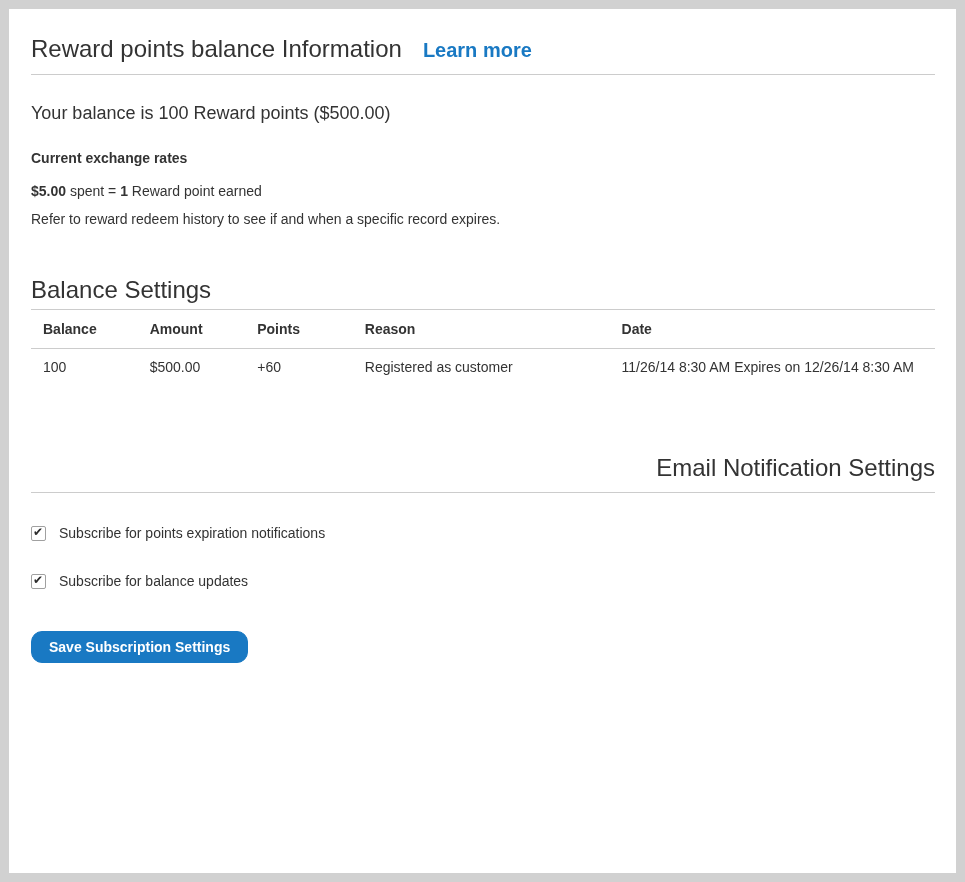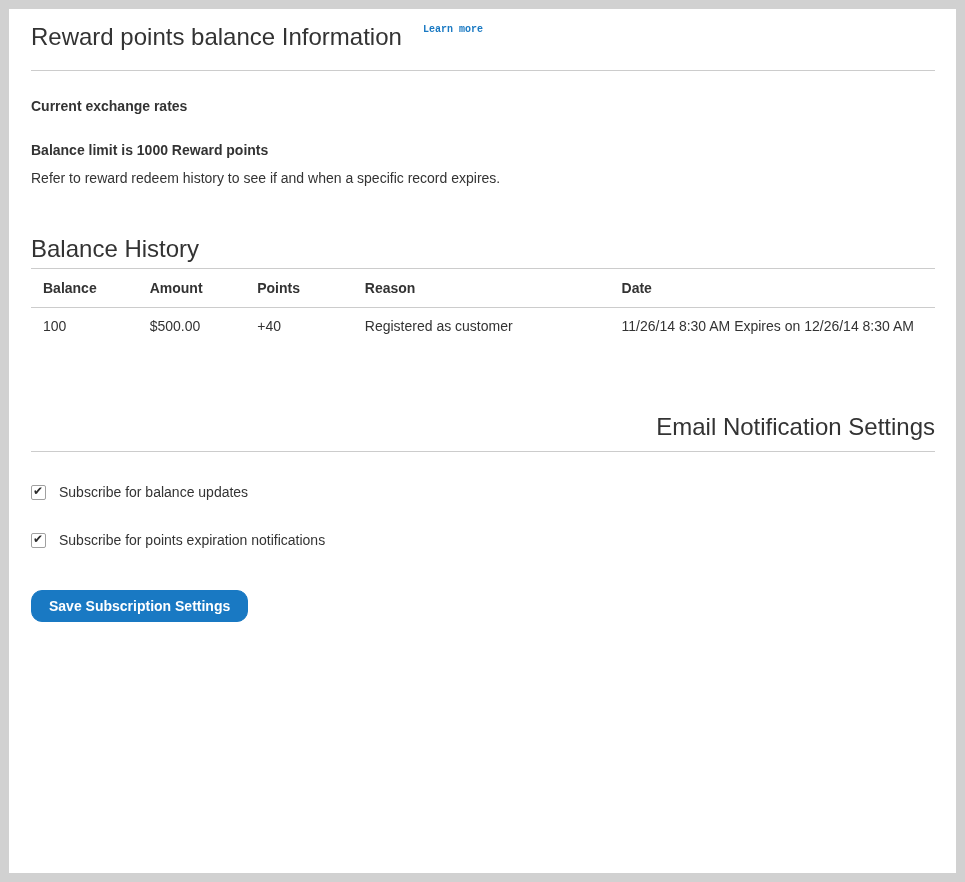--- a/index.html
+++ b/index.html
@@ -23,39 +23,39 @@
     background: #ffffff;
     margin: 9px;
     width: 947px;
     min-height: 864px;
     padding: 15px 21px 24px 22px;
   }
 
   
   .page-header {
     display: flex;
-    align-items: flex-start;
+    align-items: flex-end;
     gap: 21px;
     border-bottom: 1px solid var(--divider);
-    padding-bottom: 20px;
+    padding-bottom: 12px;
+    margin-top: 12px;
   }
   h1 {
     margin: 0;
     font-size: 24px;
     font-weight: 300;
     line-height: 26px;
     color: var(--text);
   }
   .learn-more {
     color: var(--accent-blue);
-    font-size: 10px;
+    font-size: 20px;
     font-weight: 600;
     text-decoration: none;
     cursor: pointer;
-    font-family: Liberation Mono, monospace;
   }
   h2 {
     margin: 0;
     font-size: 24px;
     font-weight: 300;
     line-height: 30px;
     color: var(--text);
   }
   .sub-header {
     border-bottom: 1px solid var(--divider);
@@ -146,32 +146,33 @@
 
 <div class="panel">
 
   
   <div class="page-header">
     <h1>Reward points balance Information</h1>
     <a class="learn-more" href="#">Learn more</a>
   </div>
 
   
+  <p class="balance-summary">Your balance is 100 Reward points ($500.00)</p>
 
   <p class="exchange-heading">Current exchange rates</p>
 
   <div class="rate-lines">
-  </div>
-
-  <p class="balance-limit">Balance limit is 1000 Reward points</p>
+    <p><strong>$5.00</strong><span> spent = </span><strong>1</strong><span> Reward point earned</span></p>
+  </div>
+
 
   <p class="expires-note">Refer to reward redeem history to see if and when a specific record expires.</p>
 
   
-  <h2 class="history-heading">Balance History</h2>
+  <h2 class="history-heading">Balance Settings</h2>
 
   <table>
     <colgroup>
       <col style="width:11.8%">
       <col style="width:11.9%">
       <col style="width:11.9%">
       <col style="width:28.4%">
       <col>
     </colgroup>
     <thead>
@@ -180,37 +181,37 @@
         <th>Amount</th>
         <th>Points</th>
         <th>Reason</th>
         <th>Date</th>
       </tr>
     </thead>
     <tbody>
       <tr>
         <td>100</td>
         <td>$500.00</td>
-        <td>+40</td>
+        <td>+60</td>
         <td>Registered as customer</td>
         <td>11/26/14 8:30 AM Expires on 12/26/14 8:30 AM</td>
       </tr>
     </tbody>
   </table>
 
   
   <div class="sub-header email-header">
     <h2>Email Notification Settings</h2>
   </div>
 
   <div class="checkbox-row">
+    <input type="checkbox" id="cb-expiration" checked="" style="">
+    <label class="checkbox-label" for="cb-expiration">Subscribe for points expiration notifications</label>
+  </div>
+
+  <div class="checkbox-row">
     <input type="checkbox" id="cb-balance" checked="" style="">
     <label class="checkbox-label" for="cb-balance">Subscribe for balance updates</label>
   </div>
 
-  <div class="checkbox-row">
-    <input type="checkbox" id="cb-expiration" checked="" style="">
-    <label class="checkbox-label" for="cb-expiration">Subscribe for points expiration notifications</label>
-  </div>
-
   <button class="save-button">Save Subscription Settings</button>
 
 </div>
 
 </body></html>

